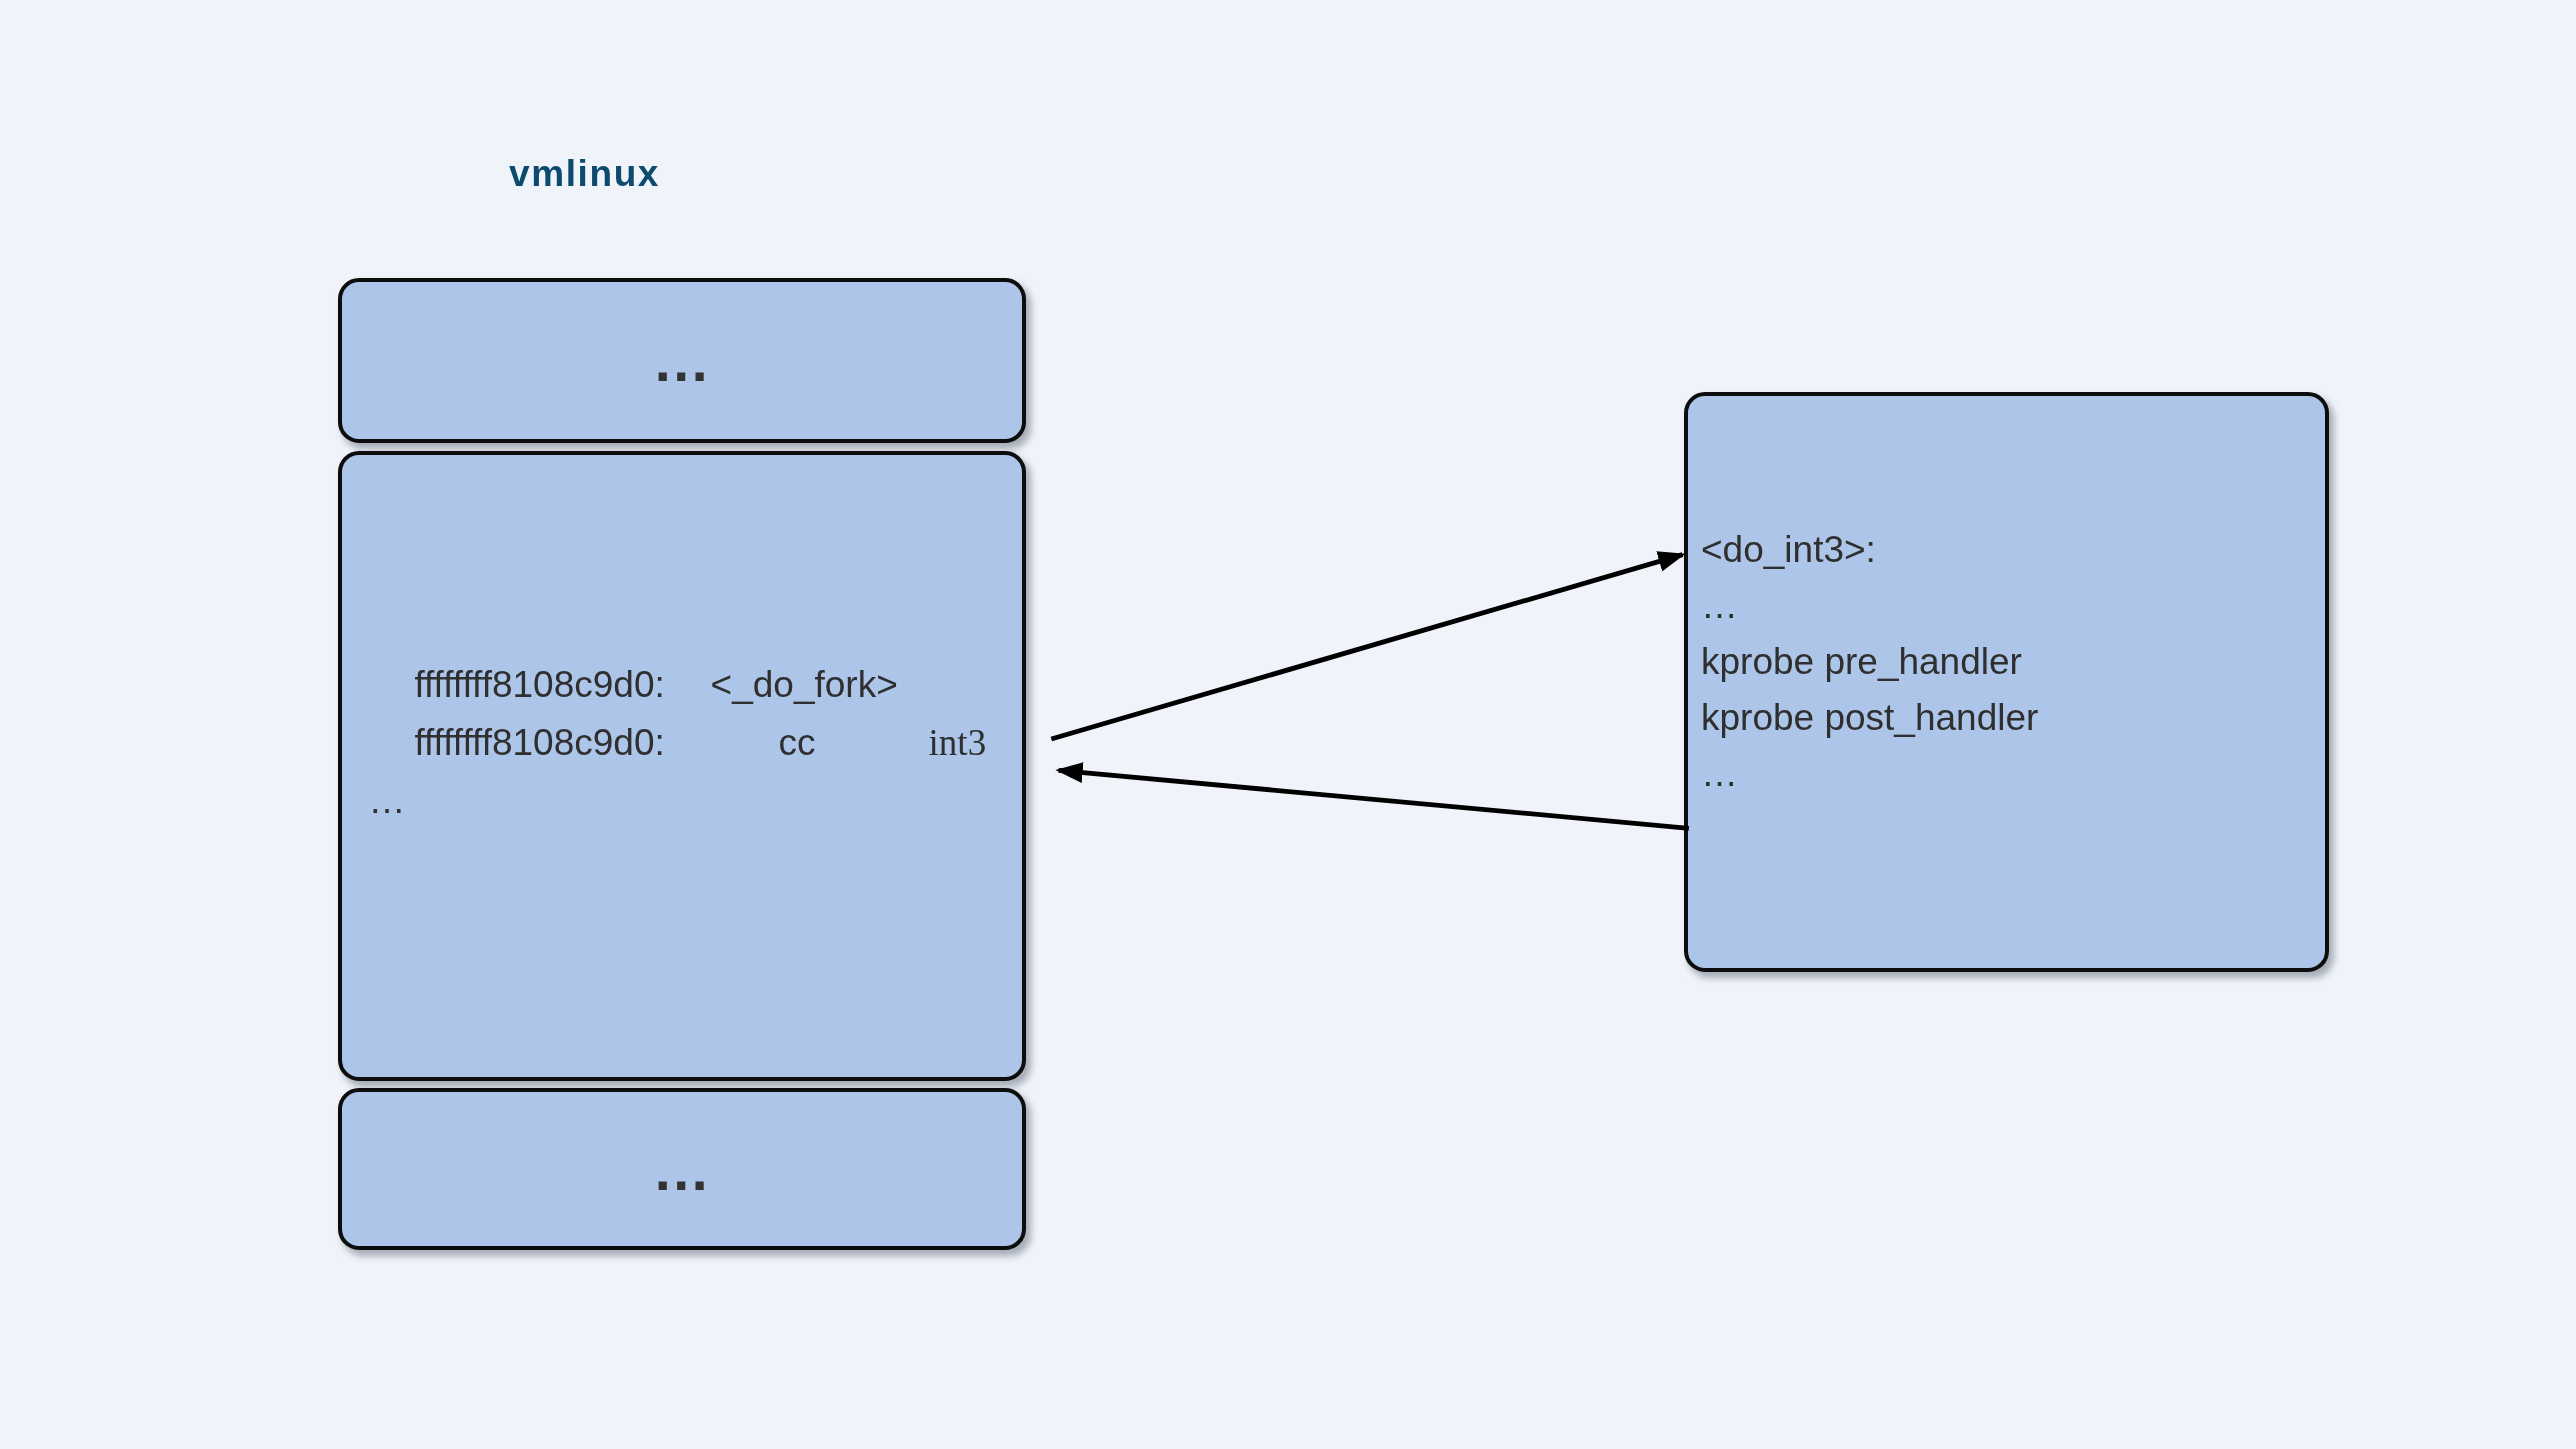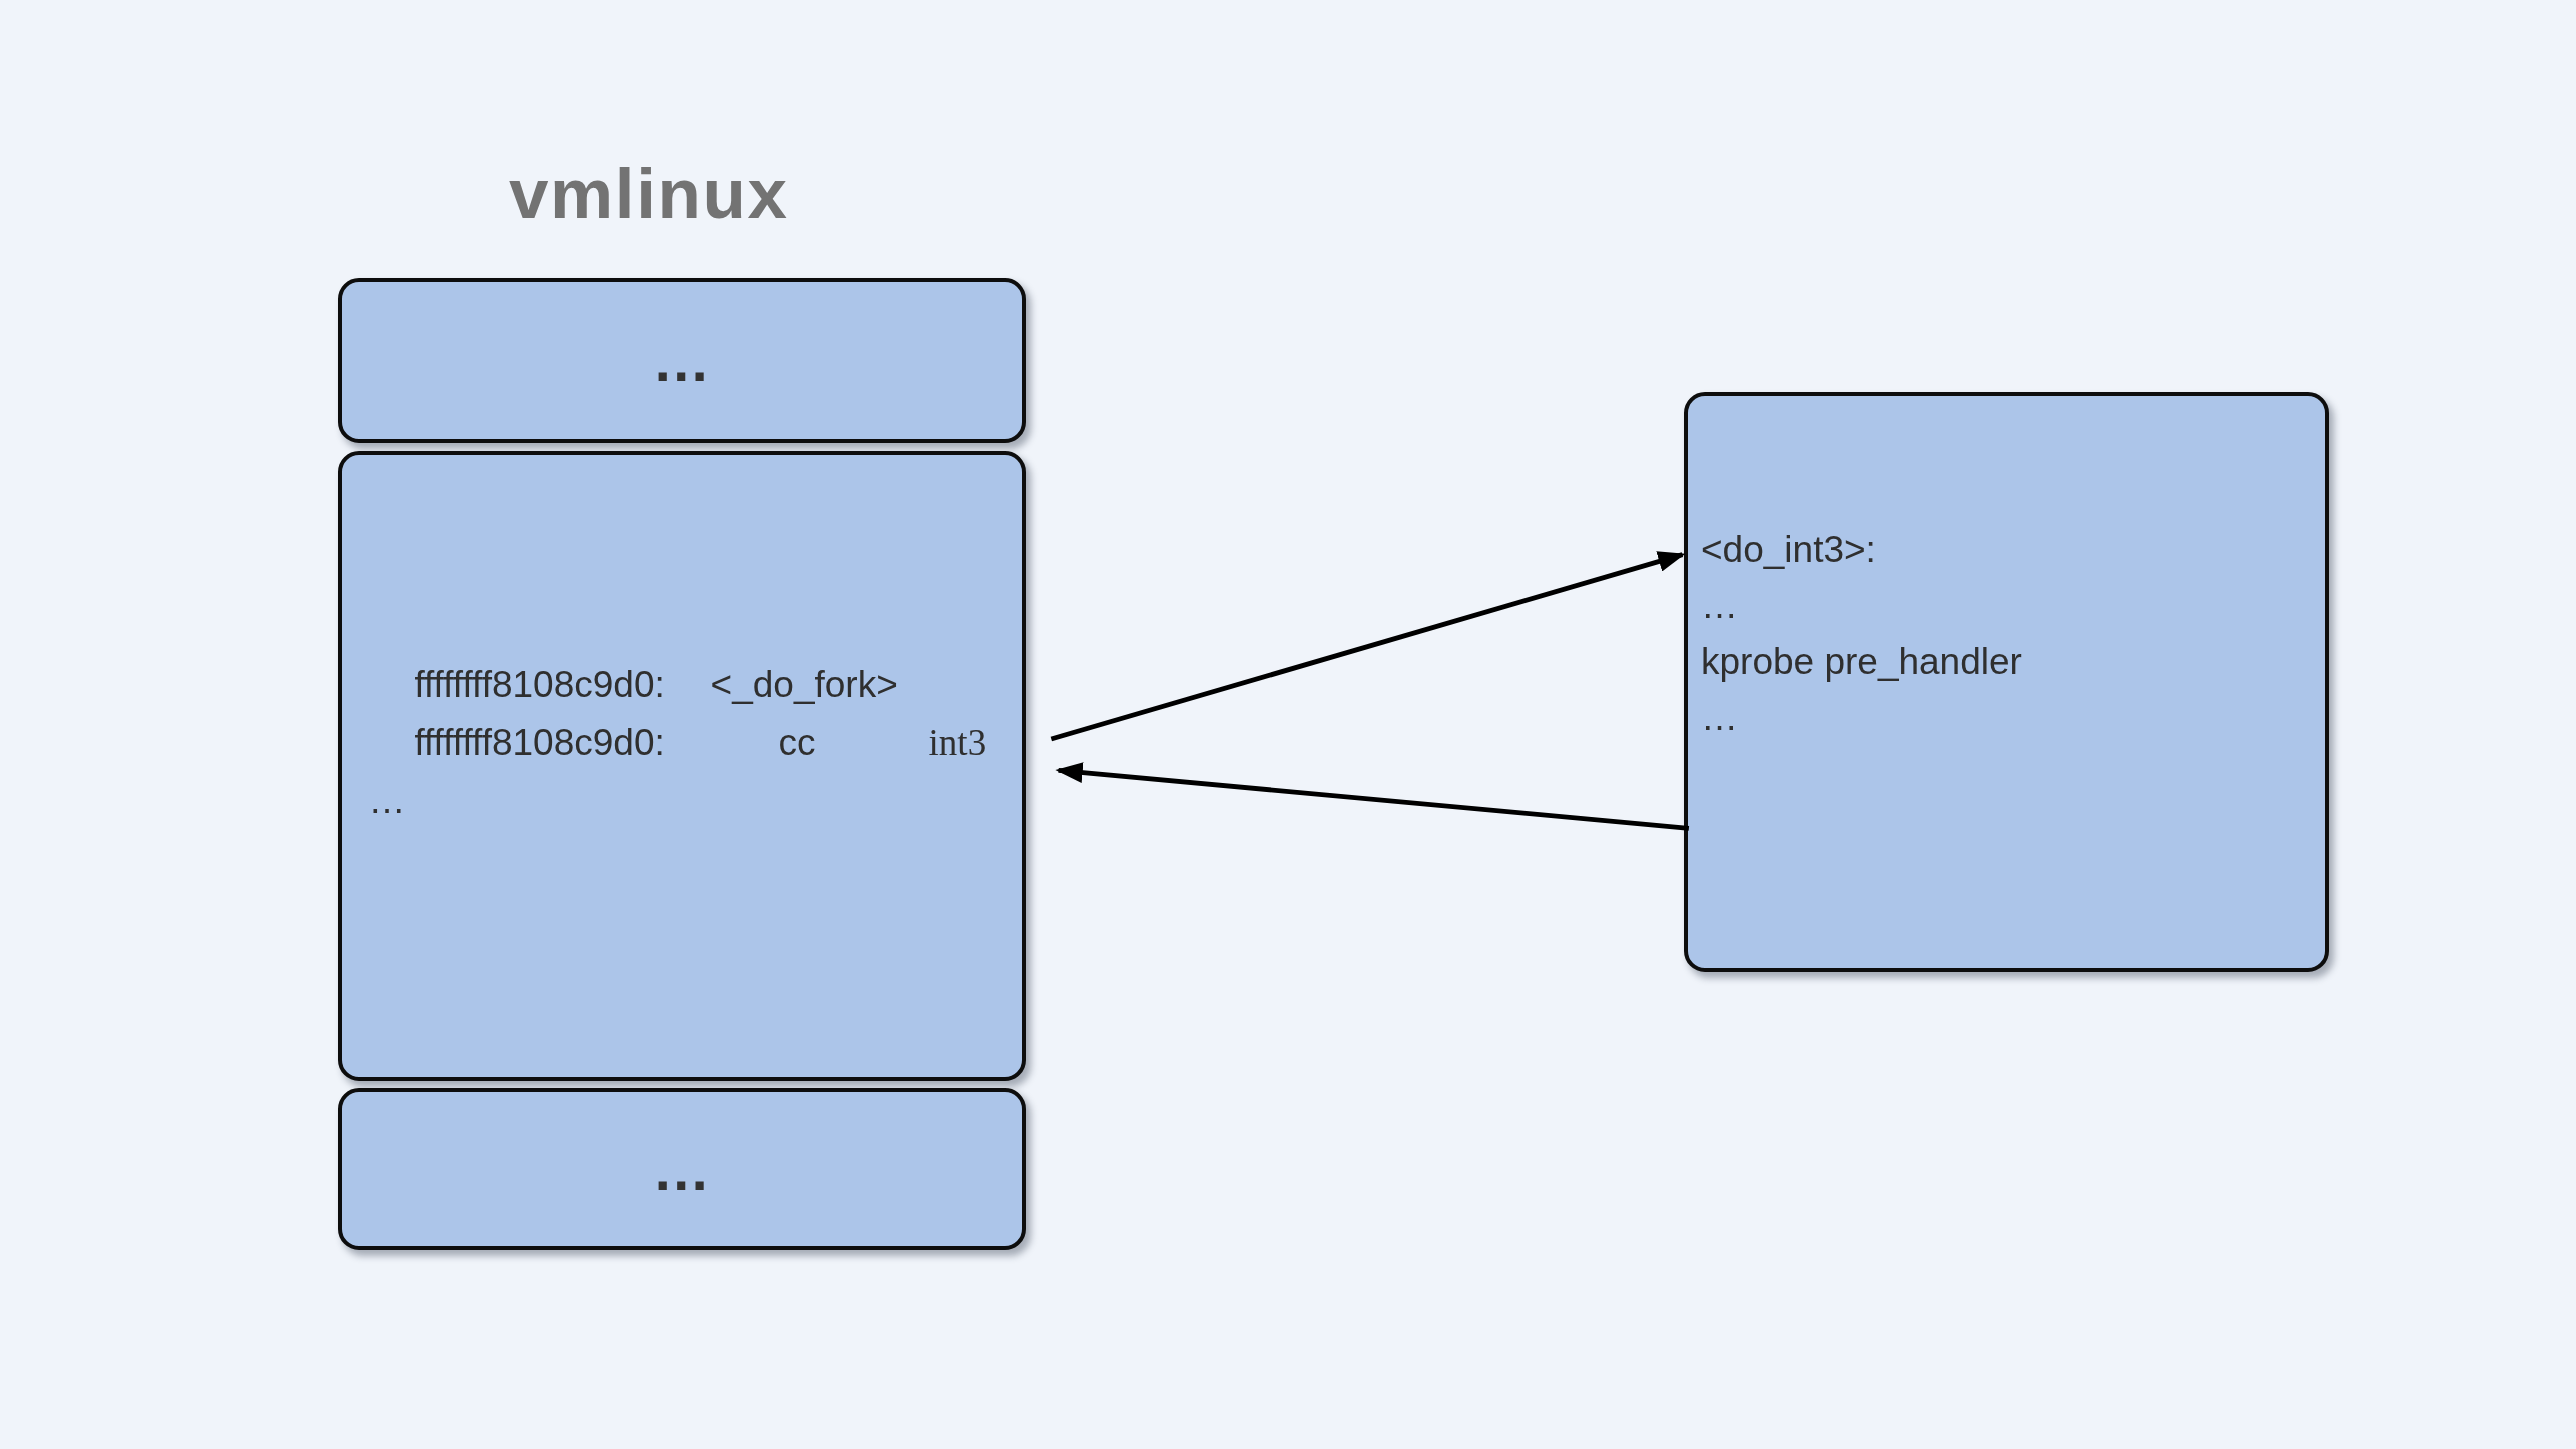--- a/index.html
+++ b/index.html
@@ -13,24 +13,24 @@
     height: 1449px;
     background: #f0f4fa;
     overflow: hidden;
     font-family: "Liberation Sans", sans-serif;
     color: #2f2f2f;
   }
   .diagram-title {
     position: absolute;
     left: 509px;
     top: 153px;
-    font-size: 71px;
+    font-size: 37px;
     font-weight: 600;
     letter-spacing: 1.6px;
-    color: #737373;
+    color: #0c4a6e;
     white-space: nowrap;
   }
   .box {
     position: absolute;
     box-sizing: border-box;
     background: #acc5e9;
     border: 4.8px solid #0d0d0d;
     border-radius: 21px;
     box-shadow: 4.8px 5.6px 7.2px rgba(30, 40, 60, 0.35);
   }
@@ -107,20 +107,21 @@
 
   <div class="box" id="box-bottom">
     <div class="dots-big">…</div>
   </div>
 
   <div class="box" id="box-handler">
     <div class="handler-text">
       <div>&lt;do_int3&gt;:</div>
       <div>…</div>
       <div>kprobe pre_handler</div>
+      <div>kprobe post_handler</div>
       <div>…</div>
     </div>
   </div>
 
   <svg class="arrows" viewBox="0 0 3200 1800" xmlns="http://www.w3.org/2000/svg">
     <defs>
       <marker id="arrowhead" markerUnits="userSpaceOnUse" markerWidth="34" markerHeight="26" viewBox="0 0 34 26" refX="30" refY="13" orient="auto">
         <path d="M0,0 L34,13 L0,26 z" fill="#000000"></path>
       </marker>
     </defs>

